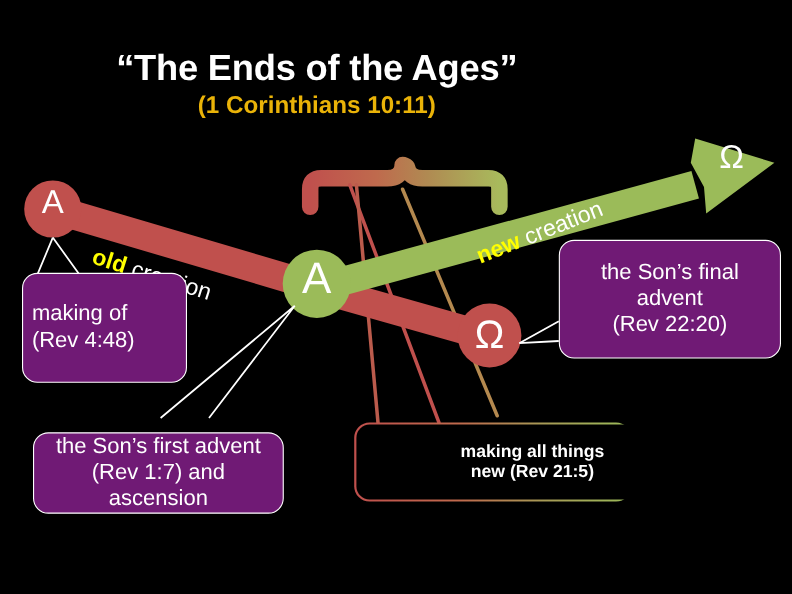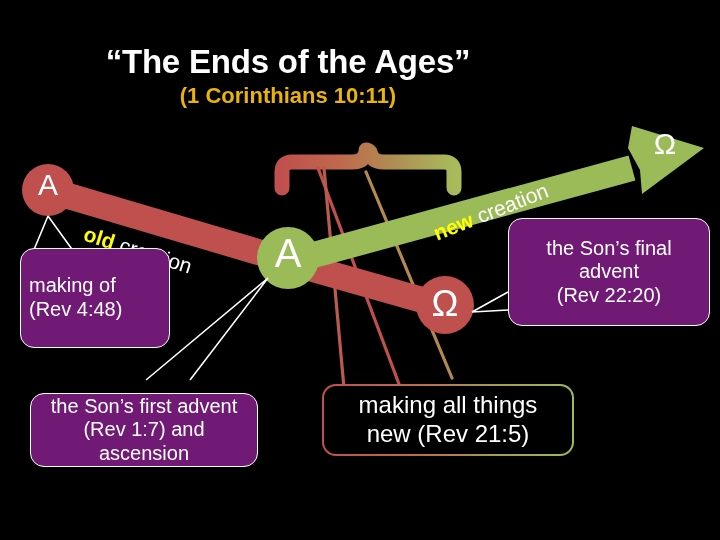--- a/index.html
+++ b/index.html
@@ -51,21 +51,21 @@
 
   
   #callout-new{
     position:absolute;left:322px;top:384px;width:252px;height:72px;
     border-radius:14px;padding:2px;box-sizing:border-box;
     background:linear-gradient(90deg,#c0504d 0%,#bf6a4d 38%,#a79a56 68%,#9bbb59 100%);
   }
   #callout-new .inner{
     width:100%;height:100%;background:#000;border-radius:12px;
     display:flex;flex-direction:column;align-items:center;justify-content:center;
-    text-align:center;font-size:24px;font-weight:normal;color:#fff;line-height:1.2;
+    text-align:center;font-size:16px;font-weight:bold;color:#fff;line-height:1.2;padding-left:36px;
   }
 
   
   .glyph{
     position:absolute;color:#ffffff;font-weight:normal;
     pointer-events:none;text-align:center;
   }
   #glyph-alpha-start{left:28px;top:168px;width:40px;font-size:30px;}
   #glyph-alpha-mid{left:264px;top:231px;width:48px;font-size:40px;}
   #glyph-omega-mid{left:420px;top:283px;width:50px;font-size:36px;}

